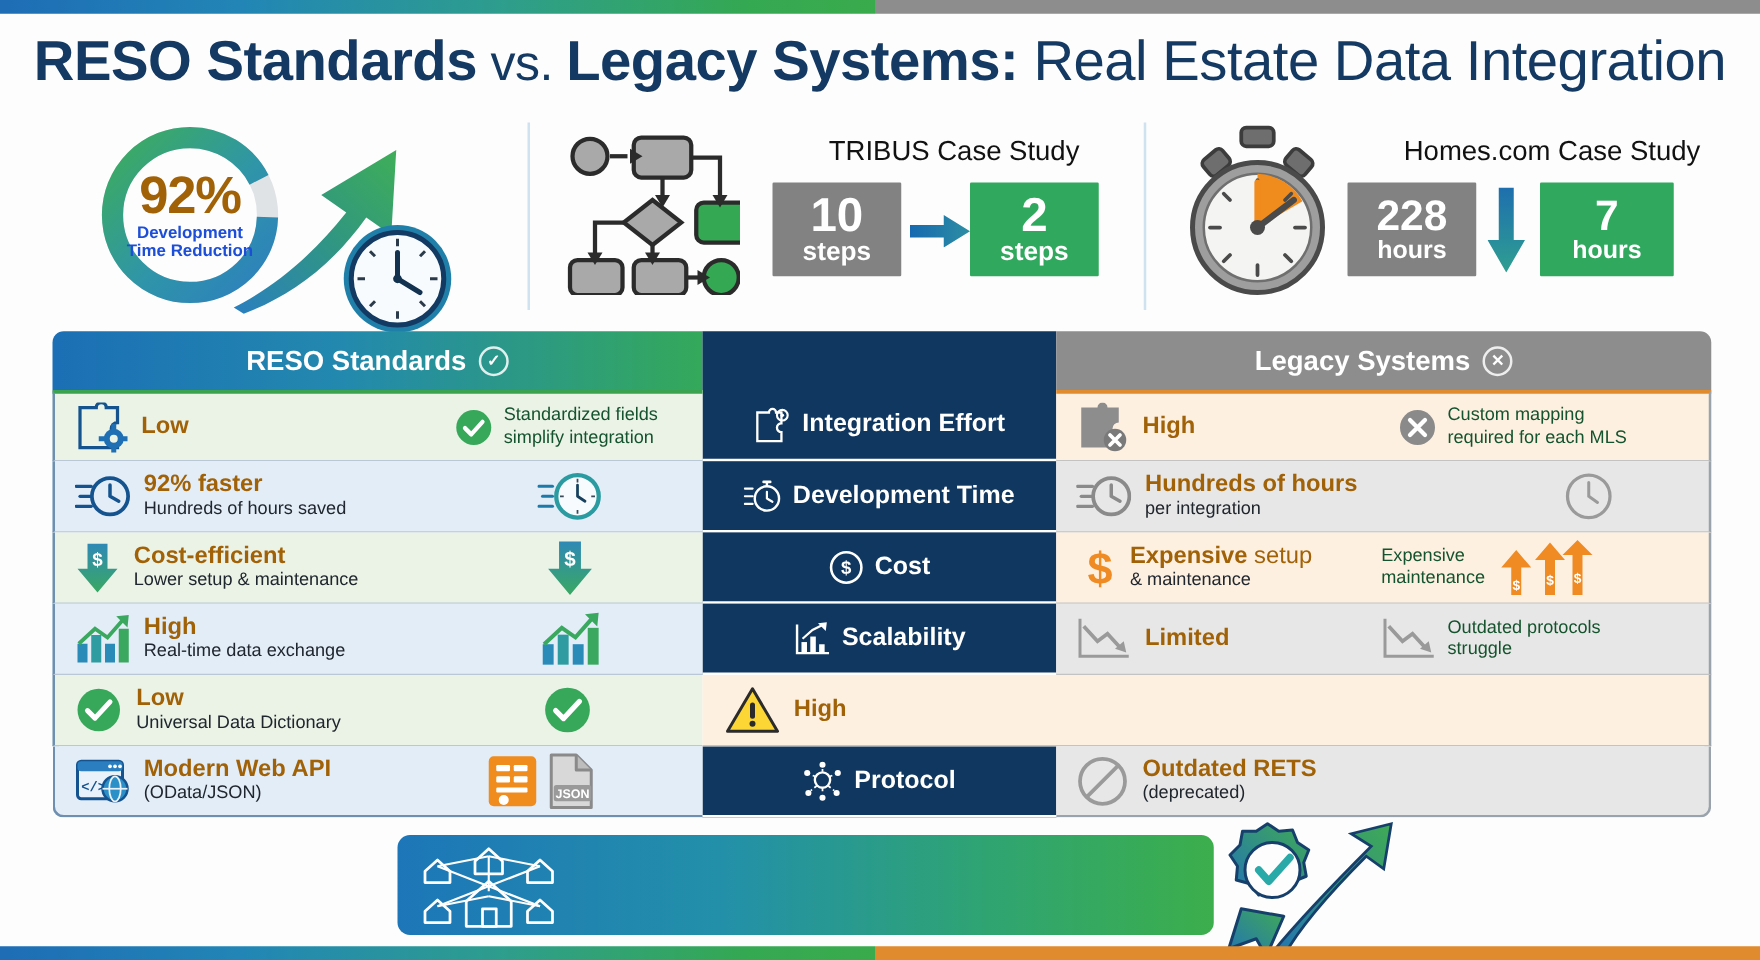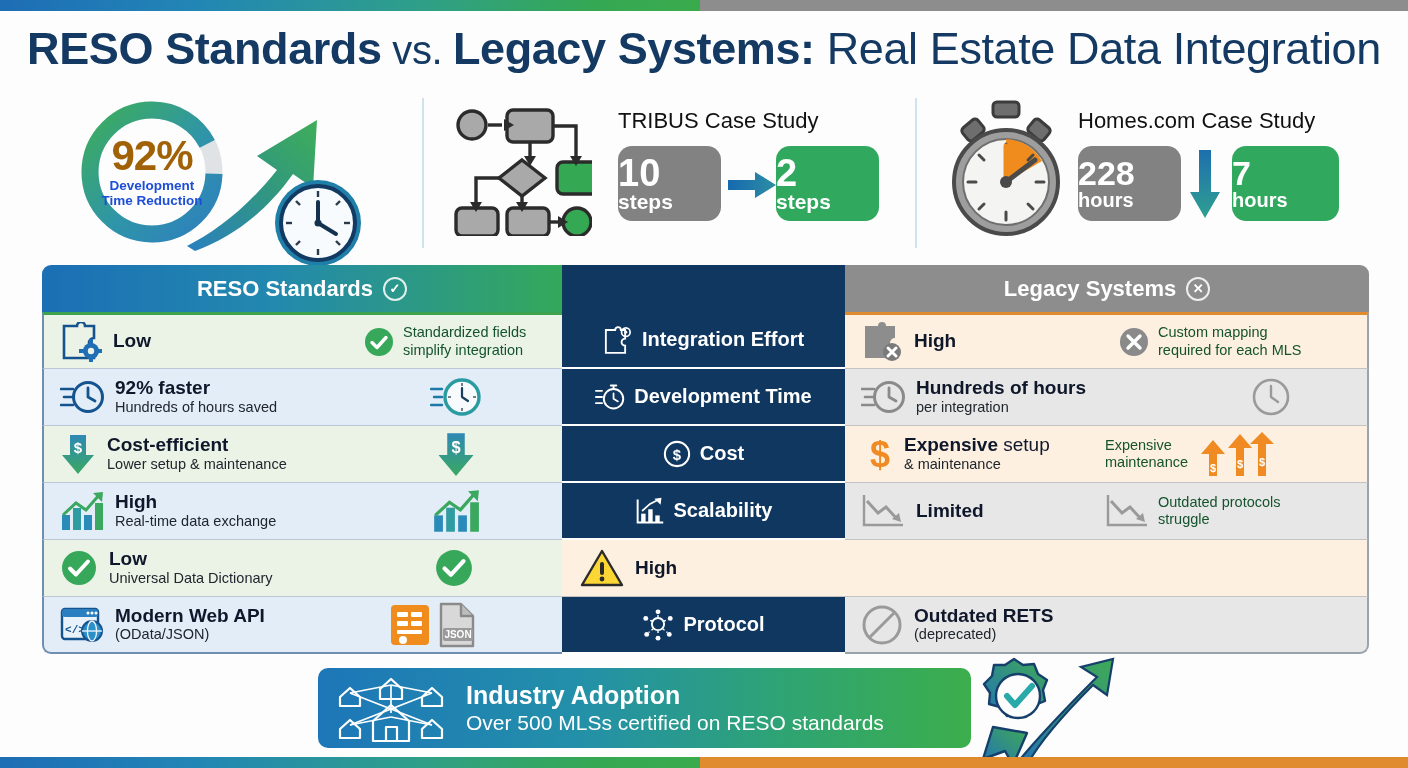--- a/index.html
+++ b/index.html
@@ -43,25 +43,25 @@
     position: absolute; left: 0; top: 0; width: 180px; height: 152px;
   }
   #donut-label {
     position: absolute; left: 0; top: 0; width: 180px; height: 152px;
     display: flex; flex-direction: column; align-items: center; justify-content: center;
     pointer-events: none;
   }
   #donut-pct { font-size: 42px; font-weight: bold; color: #a16207; line-height: 0.95; letter-spacing: -1px; }
   #donut-sub { font-size: 13.5px; font-weight: bold; color: #1d4ed8; line-height: 1.12; text-align: center; margin-top: 2px; }
 
-  .case-title { position: absolute; font-size: 22px; color: #111; white-space: nowrap; }
+  .case-title { position: absolute; font-size: 22px; color: #111; white-space: nowrap; margin-left: 45px; }
 
   .chip {
-    position: absolute; border-radius: 14px;
-    display: flex; flex-direction: column; justify-content: center;
+    position: absolute; border-radius: 1px;
+    display: flex; flex-direction: column; align-items: center; justify-content: center;
     color: #fff;
   }
   .chip.gray { background: #828282; }
   .chip.green { background: #30a85e; }
   .chip .big { font-weight: bold; line-height: 0.95; }
   .chip .unit { font-weight: bold; line-height: 1; }
 
   
   #table { position: absolute; left: 42px; top: 265px; width: 1327px; }
   .thead { display: flex; height: 47px; }
@@ -100,21 +100,21 @@
   .row.last .cell-left { border-radius: 0 0 0 9px; border-bottom: 2px solid #6f8fb0; }
   .row.last .cell-right { border-radius: 0 0 9px 0; border-bottom: 2px solid #9aa3ab; }
 
   .bg-green { background: #ebf3e7; }
   .bg-blue  { background: #e2edf8; }
   .bg-peach { background: #fdf0e1; }
   .bg-gray  { background: #e7e7e7; }
 
   .ico { flex: 0 0 auto; display: flex; align-items: center; justify-content: center; }
   .txtblock { display: flex; flex-direction: column; justify-content: center; line-height: 1.1; }
-  .t-main { font-size: 19px; font-weight: bold; color: #0f172a; white-space: nowrap; }
+  .t-main { font-size: 19px; font-weight: bold; color: #a16207; white-space: nowrap; }
   .t-main .light { font-weight: normal; }
   .t-sub { font-size: 14.5px; color: #20262d; white-space: nowrap; margin-top: 1px; }
   .detail { font-size: 14.5px; color: #14532d; line-height: 1.18; white-space: nowrap; }
 
   .slot-a { position: absolute; left: 16px; display: flex; align-items: center; gap: 11px; }
   .slot-b { position: absolute; display: flex; align-items: center; gap: 9px; }
 
   
   #banner {
     position: absolute; left: 318px; top: 668px; width: 653px; height: 80px;
@@ -690,24 +690,20 @@
       <g stroke="#fff" stroke-width="2.2" fill="none" stroke-linejoin="round">
         <path d="M48 16 L59 6 L70 16 V26 H48 Z"></path>
         <path d="M8 24 L18 15 L28 24 V33 H8 Z"></path>
         <path d="M90 24 L100 15 L110 24 V33 H90 Z"></path>
         <path d="M8 56 L18 47 L28 56 V65 H8 Z"></path>
         <path d="M90 56 L100 47 L110 56 V65 H90 Z"></path>
         <path d="M41 48 L59 32 L77 48 V68 H41 Z"></path>
         <rect x="54" y="54" width="11" height="14"></rect>
       </g>
     </svg>
-    <div id="banner-text">
-      <div id="banner-title">Industry Adoption</div>
-      <div id="banner-sub">Over 500 MLSs certified on RESO standards</div>
-    </div>
   </div>
 
   <svg id="badge" viewBox="0 0 180 110">
     <defs>
       <linearGradient id="bg1" x1="0" y1="1" x2="1" y2="0">
         <stop offset="0%" stop-color="#2273b4"></stop>
           <stop offset="100%" stop-color="#3faa55"></stop>
       </linearGradient>
     </defs>
     <path d="M82 108 C100 86 126 58 162 22 L146 12 L178 4 L172 40 L158 30 C126 62 104 88 92 110 Z" fill="url(#bg1)" stroke="#16406b" stroke-width="2.2"></path>

